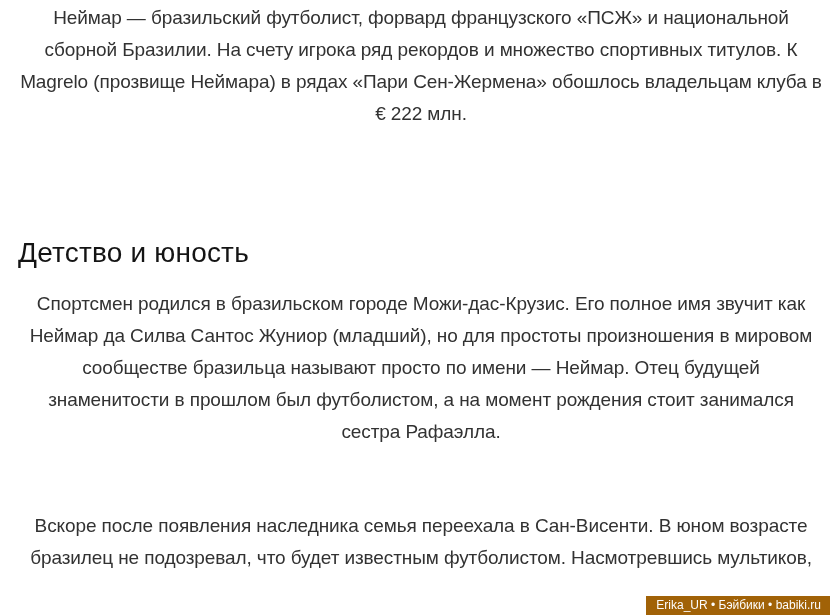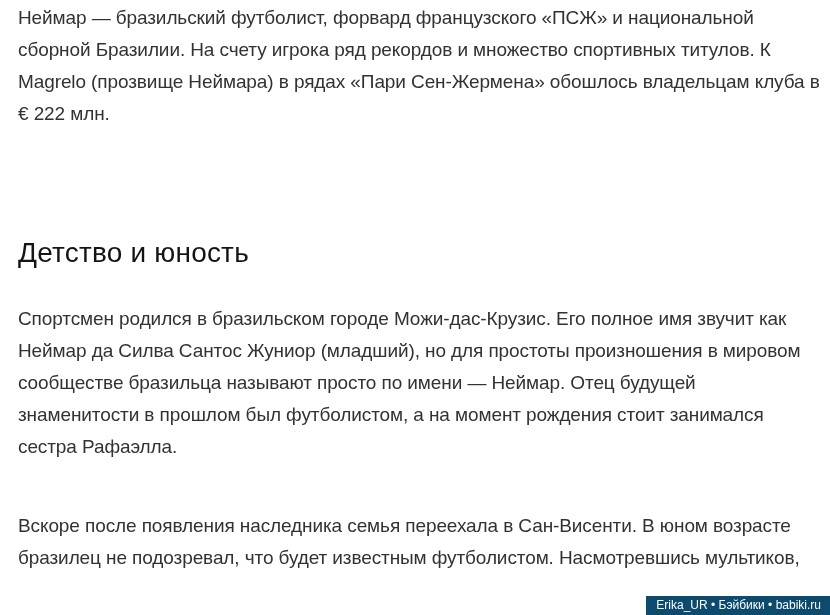--- a/index.html
+++ b/index.html
@@ -11,20 +11,21 @@
     height: 615px;
     position: relative;
     background: #ffffff;
     font-family: "Liberation Sans", "DejaVu Sans", sans-serif;
     overflow: hidden;
   }
   .text-block {
     position: absolute;
     left: 18px;
     right: 6px;
+    text-align: center;
   }
   .text-line {
     height: 32px;
     line-height: 32px;
     font-size: 19px;
     color: #323232;
     white-space: nowrap;
     letter-spacing: -0.1px;
   }
   .intro-block   { top: 2px; }
@@ -33,30 +34,30 @@
     left: 18px;
     top: 210px;
     height: 40px;
     line-height: 40px;
     font-size: 28px;
     font-weight: 400;
     color: #141414;
     letter-spacing: 0.2px;
     white-space: nowrap;
   }
-  .childhood-1-block { top: 303px; }
+  .childhood-1-block { top: 288px; }
   .childhood-2-block { top: 510px; }
   .watermark-badge {
     position: absolute;
     right: 0;
     bottom: 0;
     height: 19px;
     line-height: 19px;
     padding: 0 9px 0 10px;
-    background: #0c4a6e;
+    background: #a16207;
     color: #fdfdfd;
     font-size: 12px;
     white-space: nowrap;
   }
 </style>
 </head>
 <body>
 
 <div class="text-block intro-block">
   <div class="text-line">Неймар — бразильский футболист, форвард французского «ПСЖ» и национальной</div>

